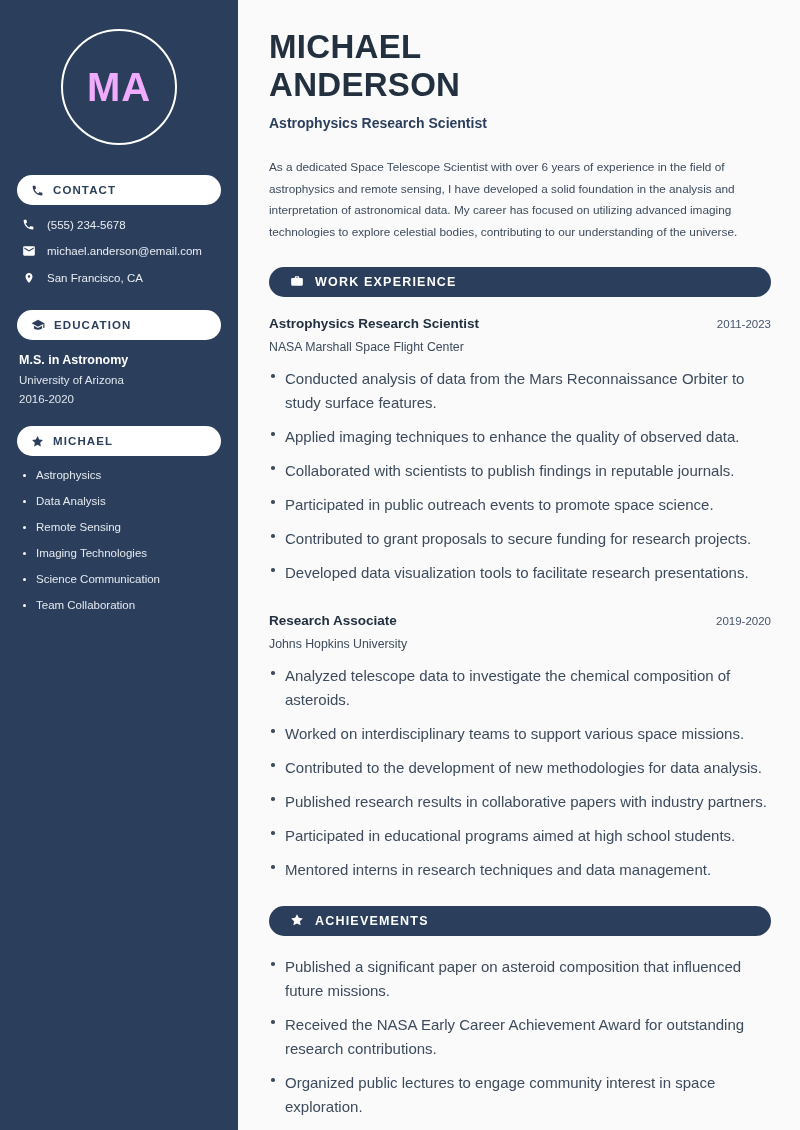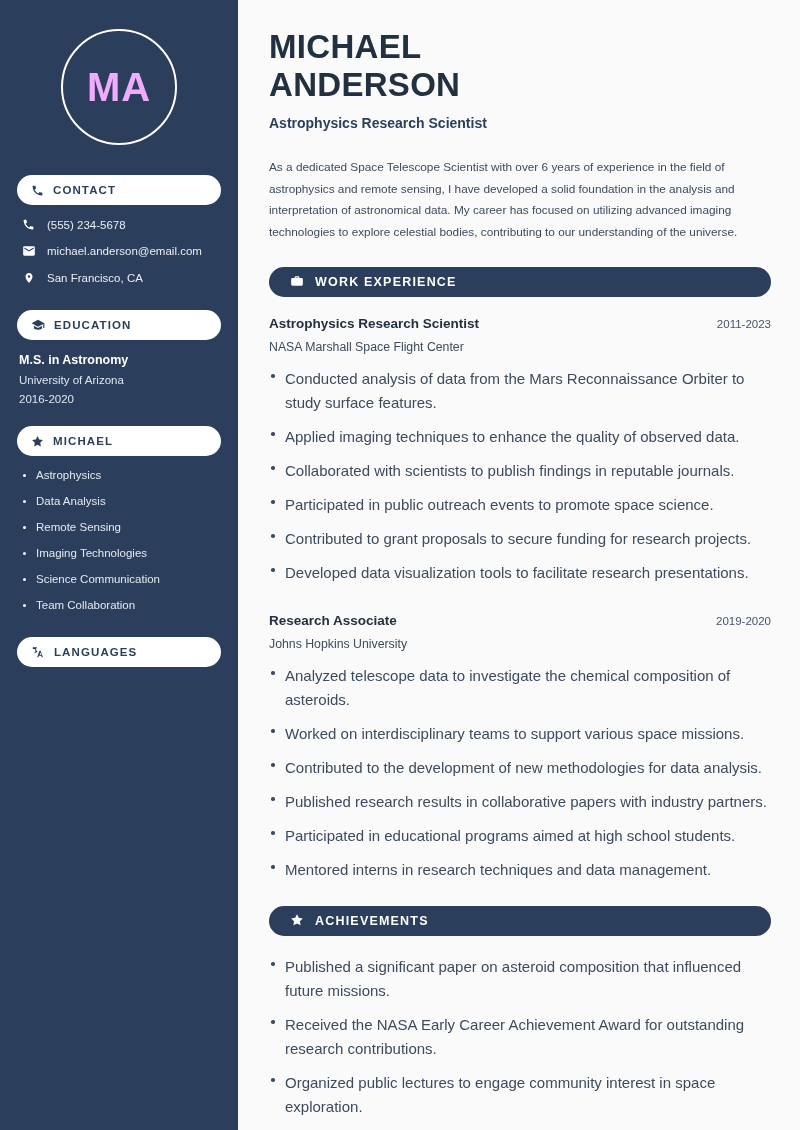--- a/index.html
+++ b/index.html
@@ -256,28 +256,20 @@
       <li>Astrophysics</li>
       <li>Data Analysis</li>
       <li>Remote Sensing</li>
       <li>Imaging Technologies</li>
       <li>Science Communication</li>
       <li>Team Collaboration</li>
     </ul>
 
     <div class="gap-md"></div>
 
-    <div class="pill">
-      <span>
-        <svg width="14" height="14" viewBox="0 0 24 24" fill="#2b3e5b">
-            <path d="M3 4h7v2H7.9c.6 2.2 1.8 4.1 3.3 5.4l-1.2 1.5C8.2 11.4 6.9 9.3 6.2 7H3V4zm2.5 9.5 2.6-2.6 1.1 1.1-2.6 2.6-1.1-1.1zM14.5 10h2l4 11h-2l-.9-2.6h-4.2L12.5 21h-2l4-11zm.5 6.6h3l-1.5-4.2-1.5 4.2z"></path>
-          </svg>
-      </span>
-      <span>LANGUAGES</span>
-    </div>
 
 
   </aside>
 
   <main class="main">
 
     <h1 class="name">
       <span>MICHAEL</span><br>
       <span>ANDERSON</span>
     </h1>

